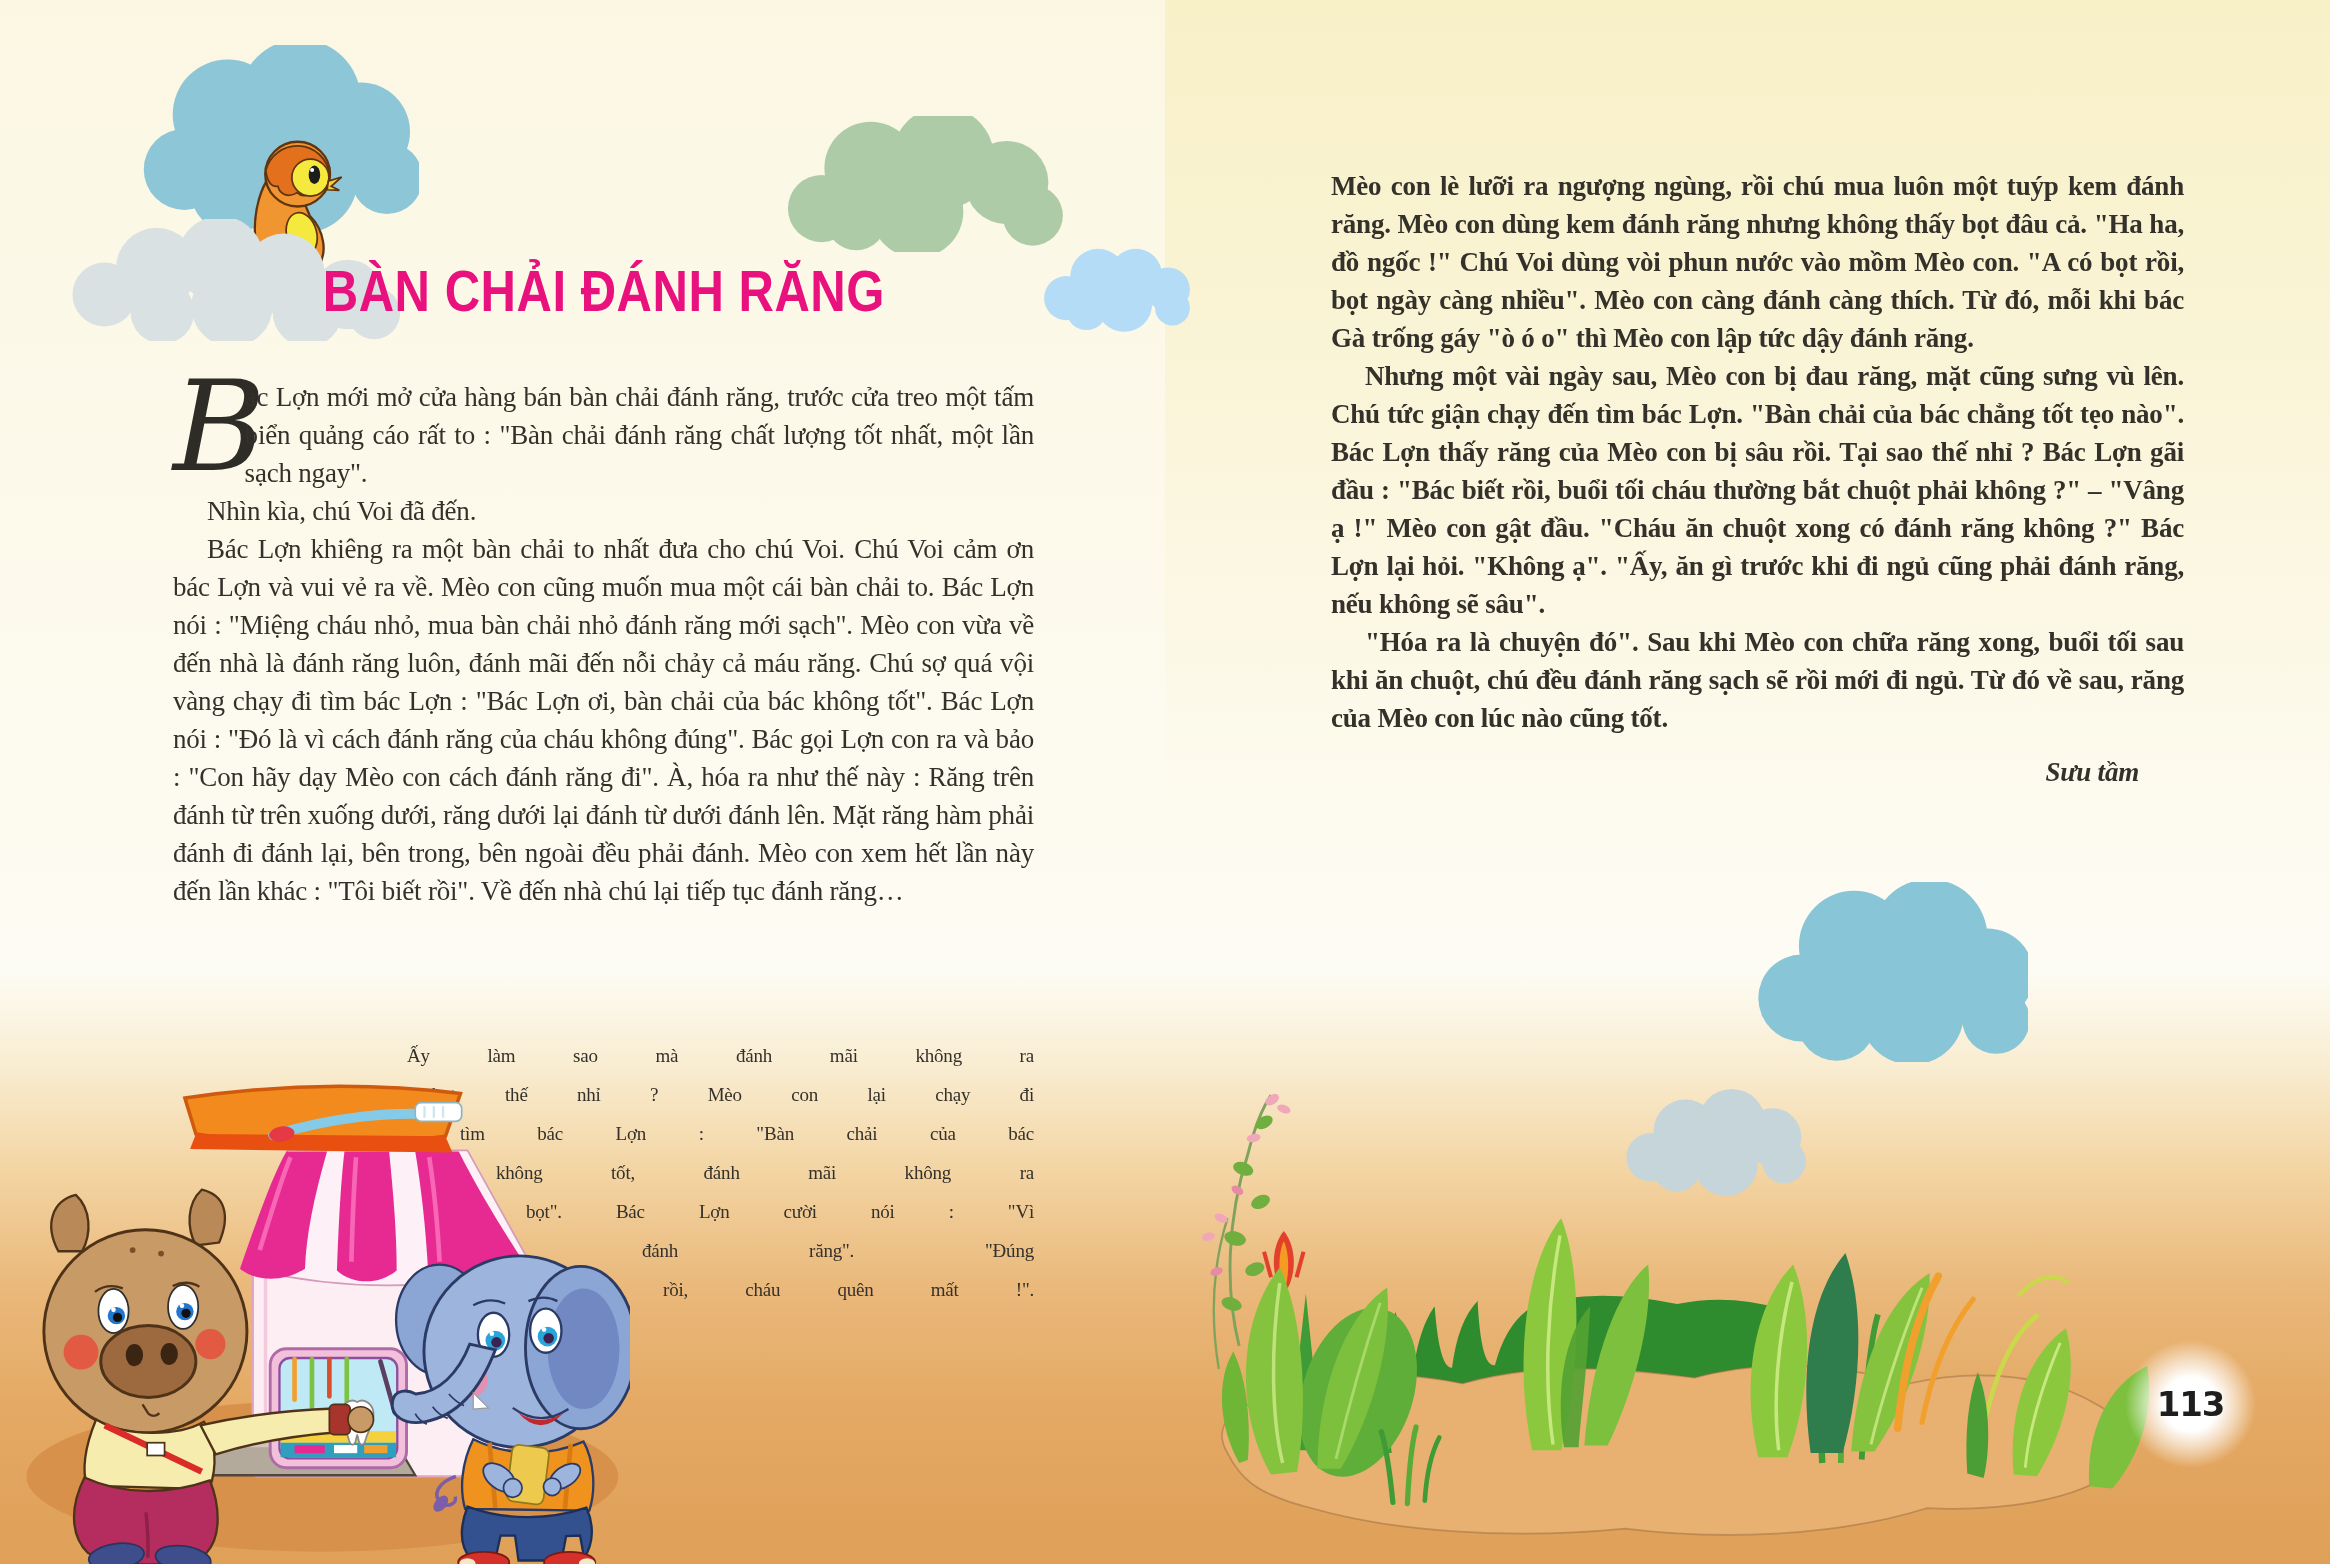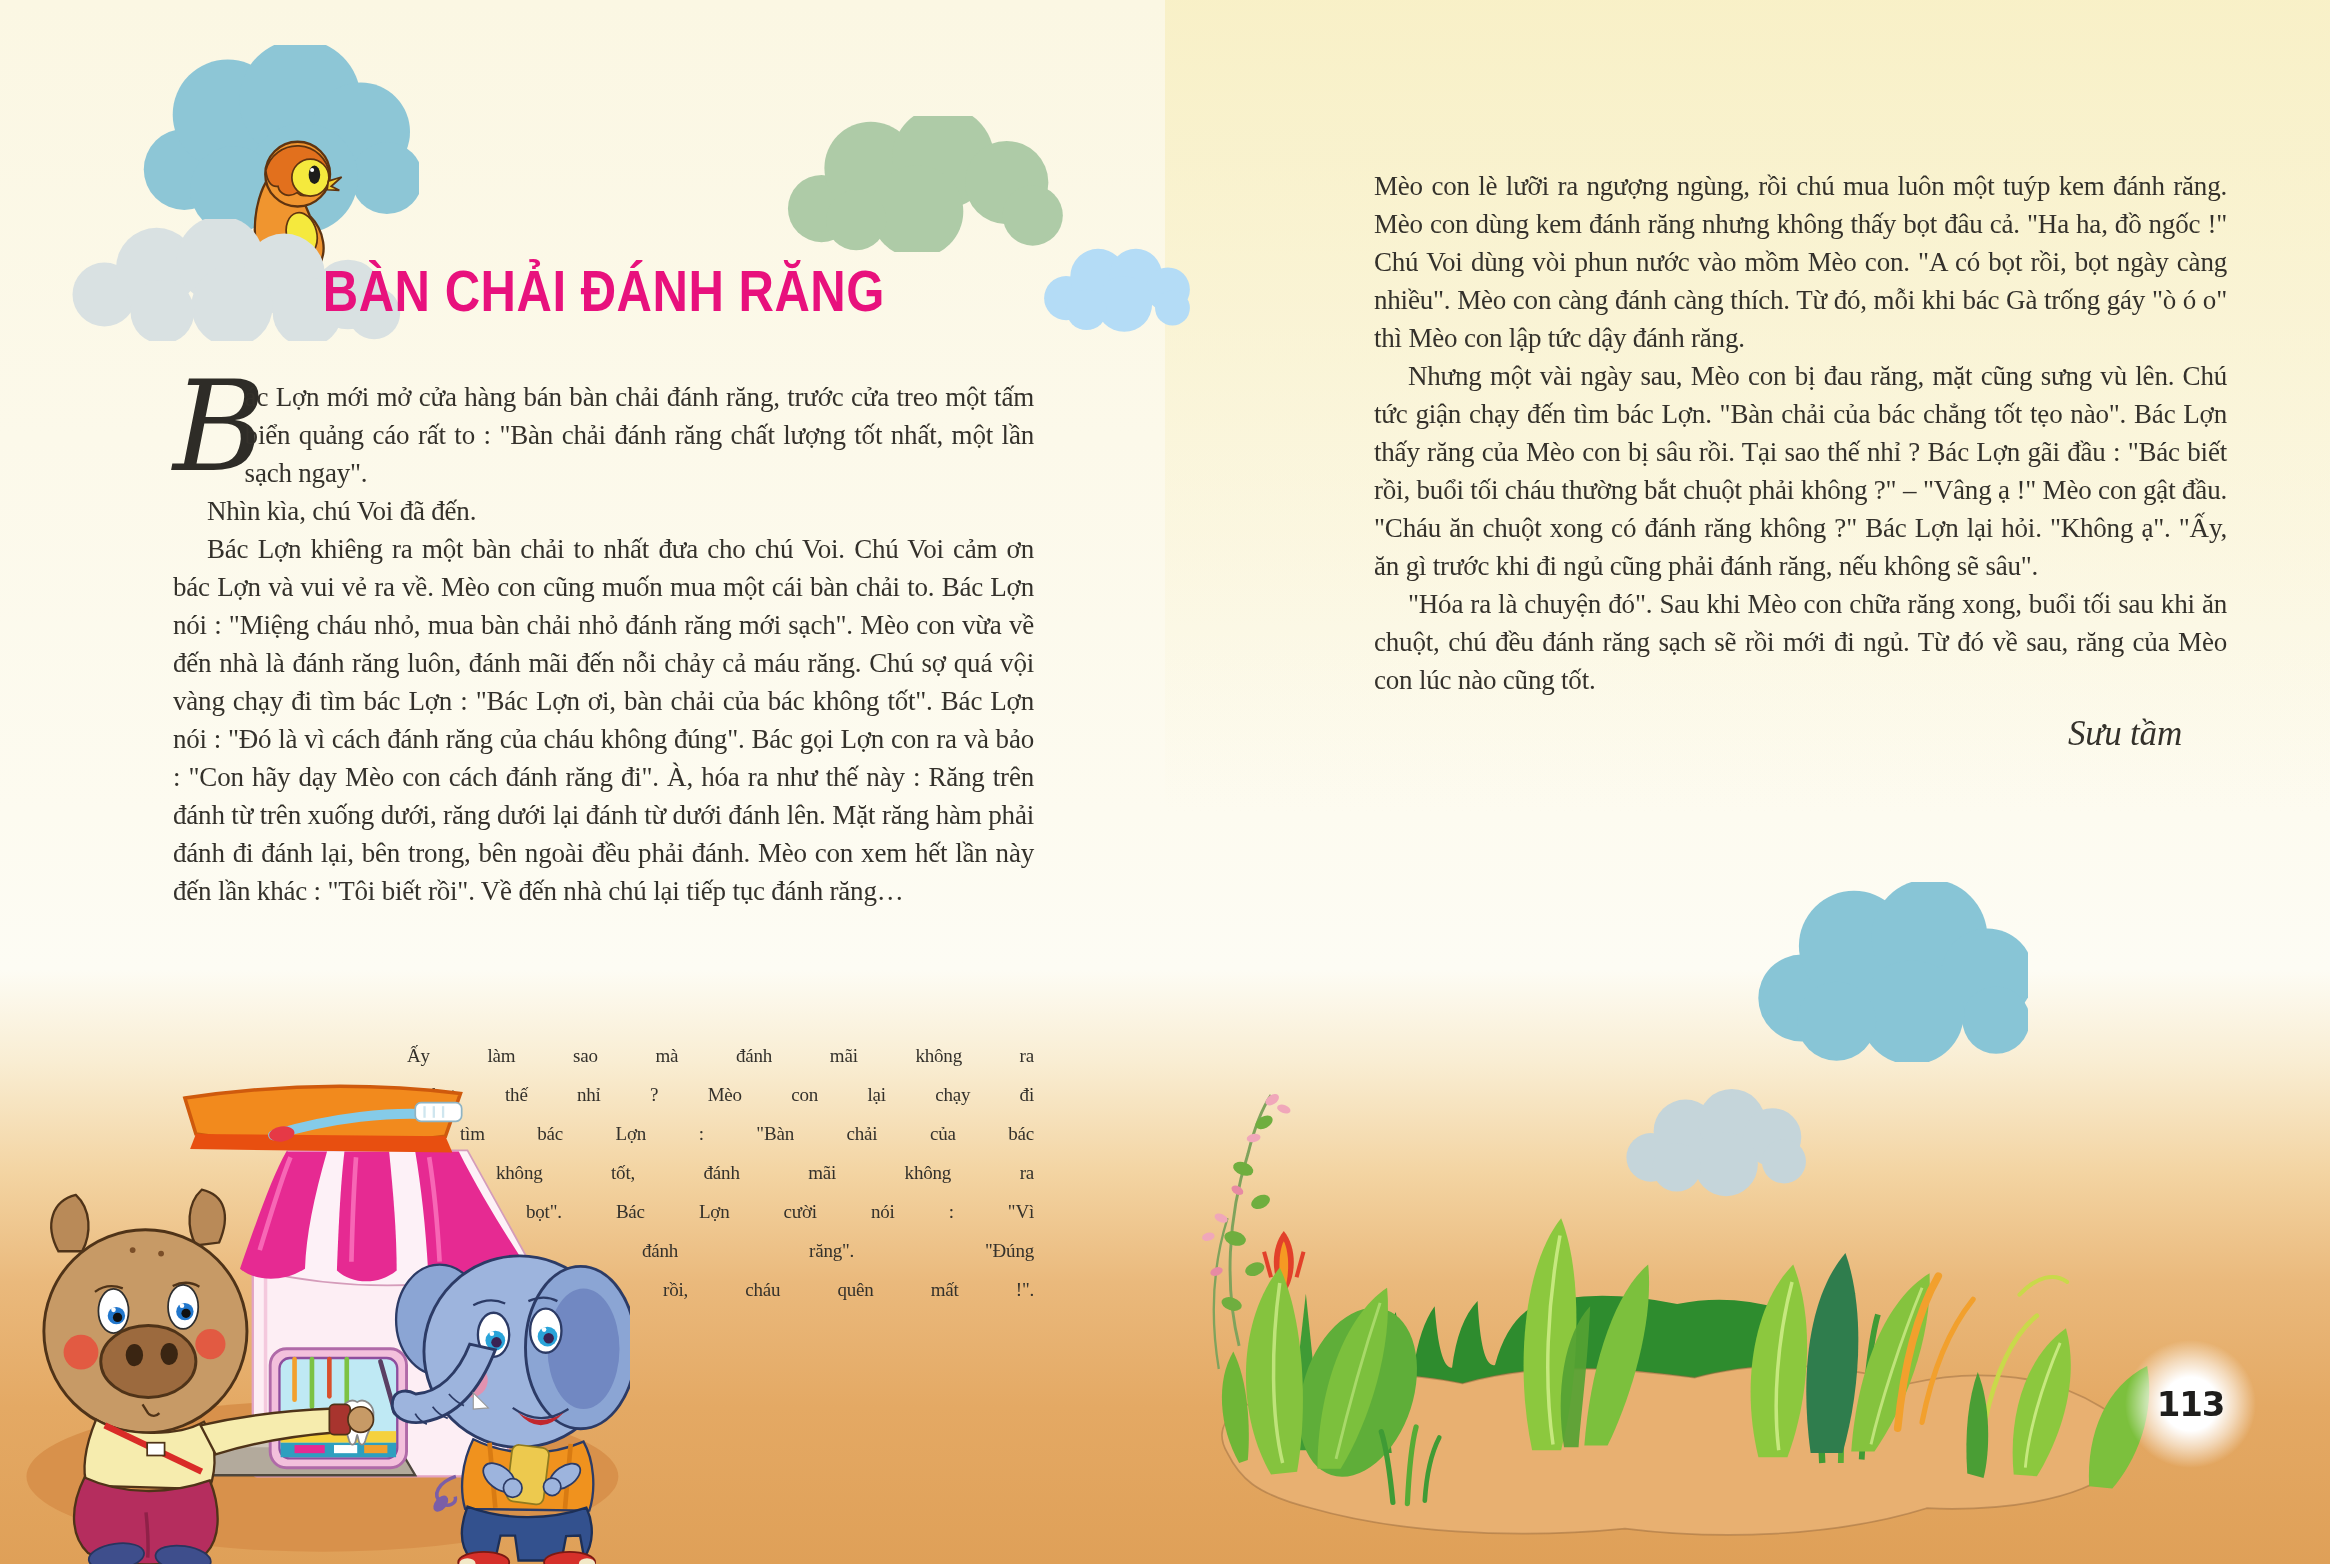--- a/index.html
+++ b/index.html
@@ -24,35 +24,35 @@
     display:inline-block;font-family:"Liberation Sans",sans-serif;font-weight:700;
     font-size:57px;line-height:1.12;color:#e8117d;letter-spacing:0.6px;
     transform:scaleX(.86);transform-origin:center;white-space:nowrap;
   }
   .bodycol{
     position:absolute;color:#34312b;font-size:27px;line-height:38px;
     text-align:justify;letter-spacing:-0.2px;
   }
   .bodycol p{margin:0;}
   .col-left{left:173px;top:378px;width:861px;}
-  .col-right{left:1374px;top:167px;width:853px;}
+  .col-right{left:1331px;top:167px;width:853px;font-weight:bold;}
   .indent{text-indent:34px;}
   .dropcap{
     float:left;width:60px;height:77px;overflow:visible;
     font-family:"DejaVu Serif",serif;font-style:italic;
     font-size:126px;line-height:97px;color:#2e2c27;
     margin:0 11.6px 0 0;
   }
   .wraplines{position:absolute;left:173px;top:1036px;width:861px;color:#34312b;font-size:19px;line-height:39px;letter-spacing:-0.2px;}
   .wraplines div{margin-left:auto;text-align:justify;text-align-last:justify;}
   .wl0{width:627px;}.wl1{width:602px;}.wl2{width:574px;}.wl3{width:538px;}
   .wl4{width:508px;}.wl5{width:447px;}.wl6{width:392px;}.wl7{width:371px;}
   .attribution{
     margin-top:16.2px;text-align:right;padding-right:45px;
-    font-style:italic;font-size:35px;
+    font-style:italic;font-size:27px;
   }
   
   .badge{position:absolute;display:flex;align-items:center;justify-content:center;}
   .badge .glow{position:absolute;inset:0;border-radius:50%;
     background:radial-gradient(closest-side, #ffffff 0%, #ffffff 42%, rgba(255,255,255,.55) 70%, rgba(255,255,255,0) 100%);}
   .badge .num{position:relative;font-family:"DejaVu Sans",sans-serif;font-weight:700;
     font-size:34px;color:#1f1e1c;letter-spacing:-1.2px;}
   .badge-112{left:65px;top:1415px;width:139px;height:149px;}
   .badge-113{left:2125px;top:1340px;width:131px;height:128px;}
 </style>

